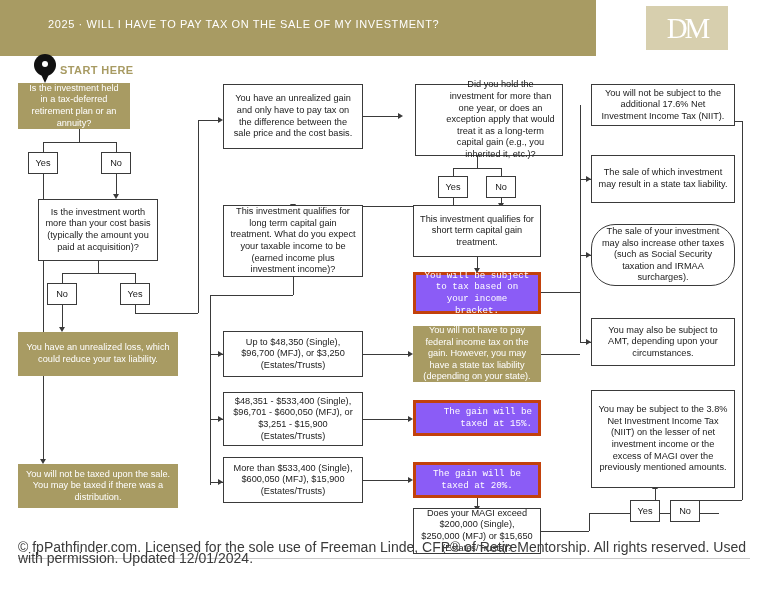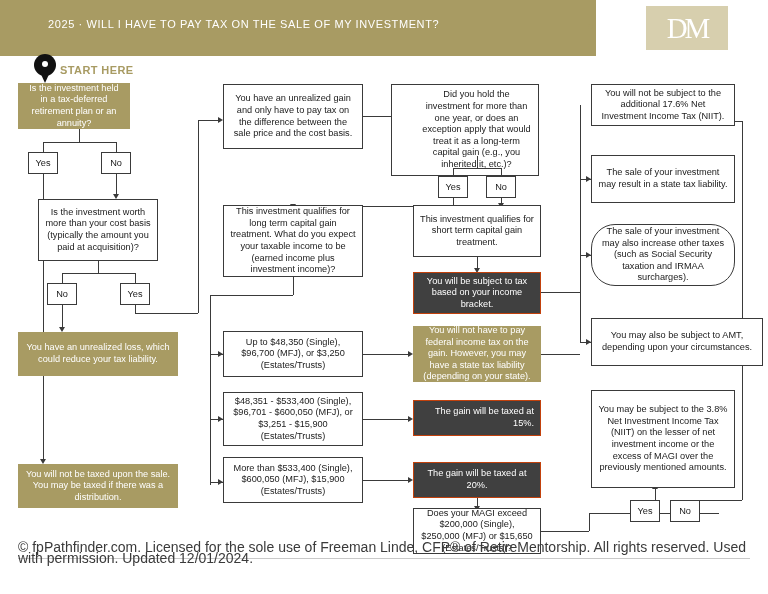--- a/index.html
+++ b/index.html
@@ -132,23 +132,24 @@
     background: #ffffff;
     border: 1px solid #3a3a3a;
     color: #1a1a1a;
   }
   .node.gold {
     background: #a89b63;
     border: 1px solid #a89b63;
     color: #ffffff;
   }
   .node.purple {
-    background: #404040;
-    border: 1px solid #c2410c;
+    background: #8b5cf6;
+    border: 3px solid #c2410c;
     color: #ffffff;
+    font-family: Liberation Mono, monospace;
   }
   .yn {
     position: absolute;
     box-sizing: border-box;
     background: #ffffff;
     border: 1px solid #3a3a3a;
     display: flex;
     align-items: center;
     justify-content: center;
     font-size: 9.2px;
@@ -265,21 +266,21 @@
   <div class="ln lnh" style="left:135px; top:313px; width:63px;"></div>
   <div class="ln lnv" style="left:198px; top:120px; height:193px;"></div>
   <div class="ln lnh" style="left:198px; top:120px; width:20px;"></div>
   <div class="arrow right" style="left:218px; top:116.5px;"></div>
 
   <div class="node white" style="left:223px; top:84px; width:140px; height:65px;">You have an unrealized gain and only have to pay tax on the difference between the sale price and the cost basis.</div>
 
   <div class="ln lnh" style="left:363px; top:116px; width:35px;"></div>
   <div class="arrow right" style="left:398px; top:112.5px;"></div>
 
-  <div class="node white" style="left:391px; top:84px; width:148px; height:92px;padding-left:29px;">Did you hold the investment for more than one year, or does an exception apply that would treat it as a long-term capital gain (e.g., you inherited it, etc.)?</div>
+  <div class="node white" style="left:415px; top:84px; width:148px; height:72px;padding-left:29px;">Did you hold the investment for more than one year, or does an exception apply that would treat it as a long-term capital gain (e.g., you inherited it, etc.)?</div>
 
   <div class="ln lnv" style="left:477px; top:156px; height:12px;"></div>
   <div class="ln lnh" style="left:453px; top:168px; width:48px;"></div>
   <div class="ln lnv" style="left:453px; top:168px; height:8px;"></div>
   <div class="ln lnv" style="left:501px; top:168px; height:8px;"></div>
 
   <div class="yn" style="left:438px; top:176px;">Yes</div>
   <div class="yn" style="left:486px; top:176px;">No</div>
 
   <div class="ln lnv" style="left:453px; top:198px; height:8px;"></div>
@@ -341,23 +342,23 @@
 
   <div class="ln lnv" style="left:655px; top:488px; height:12px;"></div>
   <div class="arrow up" style="left:651.5px; top:484px;"></div>
 
   <div class="ln lnv" style="left:742px; top:121px; height:379px;"></div>
   <div class="ln lnh" style="left:695px; top:500px; width:47px;"></div>
   <div class="ln lnh" style="left:734px; top:121px; width:8px;"></div>
   <div class="arrow left" style="left:729px; top:117.5px;"></div>
 
   <div class="node white" style="left:591px; top:84px; width:144px; height:42px;">You will not be subject to the additional 17.6% Net Investment Income Tax (NIIT).</div>
-  <div class="node white" style="left:591px; top:155px; width:144px; height:48px;">The sale of your investment may result in a state tax liability.</div>
+  <div class="node white" style="left:591px; top:155px; width:144px; height:48px;">The sale of which investment may result in a state tax liability.</div>
   <div class="node white" style="left:591px; top:224px; width:144px; height:62px;border-radius:24px;">The sale of your investment may also increase other taxes (such as Social Security taxation and IRMAA surcharges).</div>
-  <div class="node white" style="left:591px; top:318px; width:172px; height:48px;">You may also be subject to AMT, depending upon your circumstances.</div>
+  <div class="node white" style="left:591px; top:318px; width:144px; height:48px;">You may also be subject to AMT, depending upon your circumstances.</div>
   <div class="node white" style="left:591px; top:390px; width:144px; height:98px;">You may be subject to the 3.8% Net Investment Income Tax (NIIT) on the lesser of net investment income or the excess of MAGI over the previously mentioned amounts.</div>
 
   <div class="ln lnv" style="left:580px; top:105px; height:237px;"></div>
   <div class="ln lnh" style="left:580px; top:179px; width:11px;"></div>
   <div class="ln lnh" style="left:580px; top:255px; width:11px;"></div>
   <div class="ln lnh" style="left:580px; top:342px; width:11px;"></div>
   <div class="arrow right" style="left:586px; top:175.5px;"></div>
   <div class="arrow right" style="left:586px; top:251.5px;"></div>
   <div class="arrow right" style="left:586px; top:338.5px;"></div>
 

